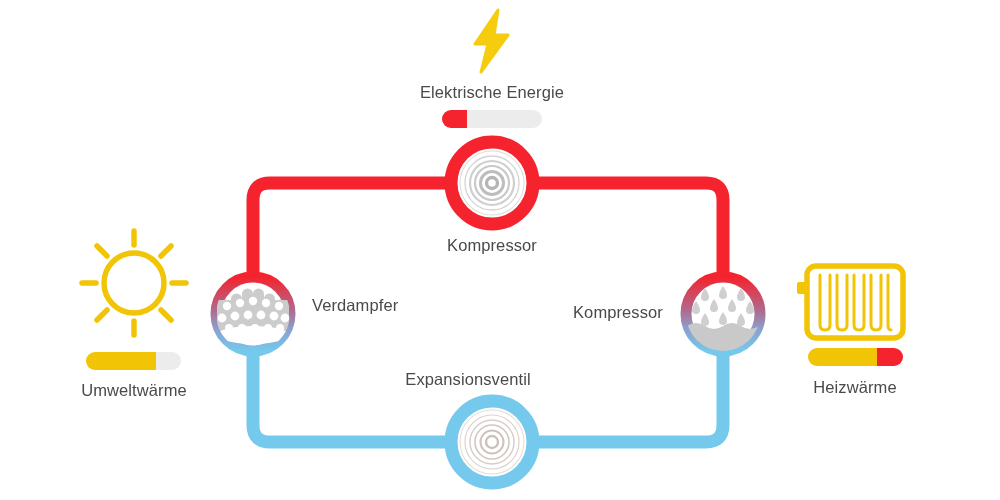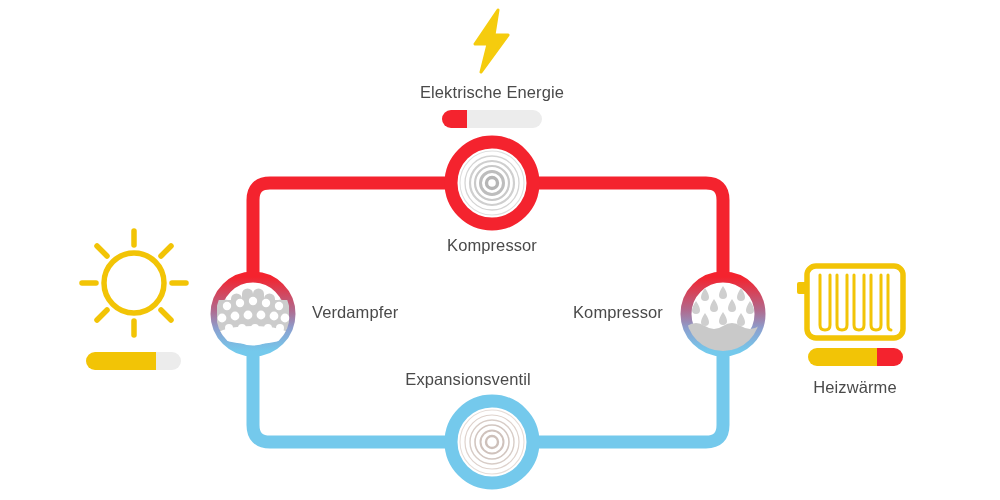--- a/index.html
+++ b/index.html
@@ -189,20 +189,21 @@
       <line x1="23" y1="93" x2="33" y2="83"></line>
       <line x1="87" y1="29" x2="97" y2="19"></line>
     </g>
   </svg>
 
   <div class="pill" id="bar-umwelt" style="left:86px; top:352px; width:95px;">
       <span style="width: 74%; background: rgb(242, 196, 6);"></span>
       <span style="width: 26%; background: rgb(236, 236, 236);"></span>
     </div>
 
+  <div class="lbl center" style="left:134px; top:381px;">Umweltwärme</div>
 
   <svg class="icon-wrap" style="left:796px; top:255px;" width="116" height="92" viewBox="0 0 116 92">
 
     <rect x="1" y="27" width="14" height="12" rx="2" fill="#f2c406"></rect>
 
     <rect x="11" y="11" width="96" height="72" rx="9" ry="9" fill="#ffffff" stroke="#f2c406" stroke-width="5.5"></rect>
 
     <g stroke="#f2c406" stroke-width="3" fill="none" stroke-linecap="round">
       <path d="M24,20 L24,70 q0,5 5,5 q5,0 5,-5 L34,20"></path>
       <path d="M41,20 L41,70 q0,5 5,5 q5,0 5,-5 L51,20"></path>
@@ -214,19 +215,19 @@
 
   <div class="pill" id="bar-heiz" style="left:808px; top:348px; width:95px;">
       <span style="width: 73%; background: rgb(242, 196, 6);"></span>
       <span style="width: 27%; background: rgb(244, 35, 46);"></span>
     </div>
 
   <div class="lbl center" style="left:855px; top:378px;">Heizwärme</div>
 
   <div class="lbl center" style="left:492px; top:236px;">Kompressor</div>
 
-  <div class="lbl" style="left:312px; top:303px;">Verdampfer</div>
+  <div class="lbl" style="left:312px; top:296px;">Verdampfer</div>
 
   <div class="lbl" style="left:573px; top:303px;">Kompressor</div>
 
   <div class="lbl center" style="left:468px; top:370px;">Expansionsventil</div>
 
 </div>
 
 </body></html>

